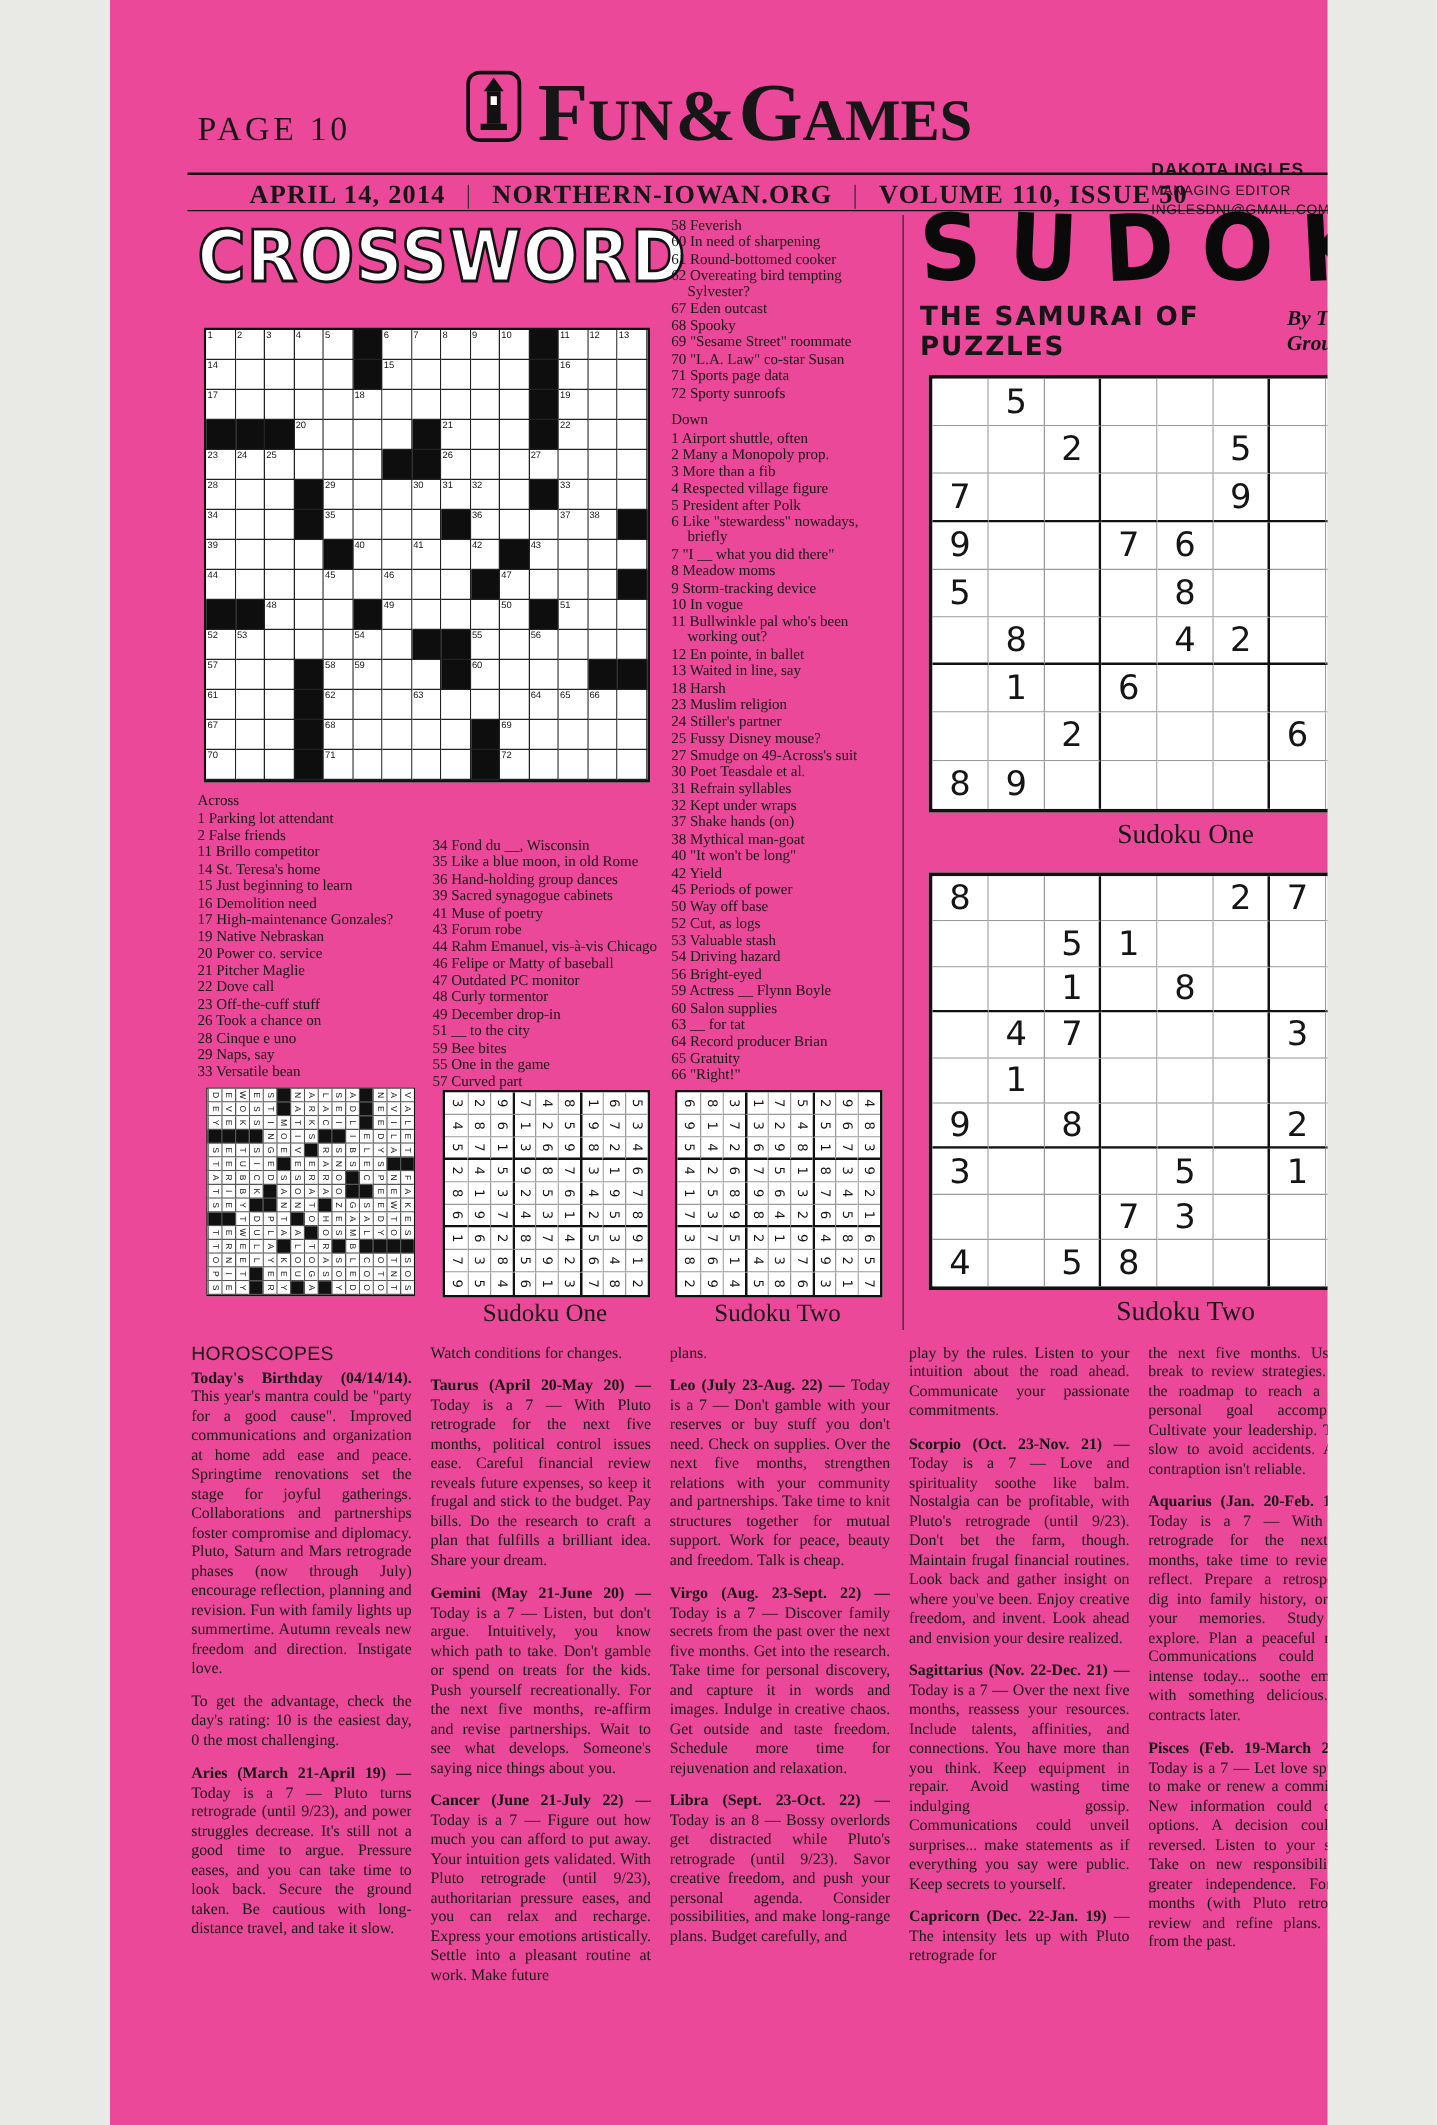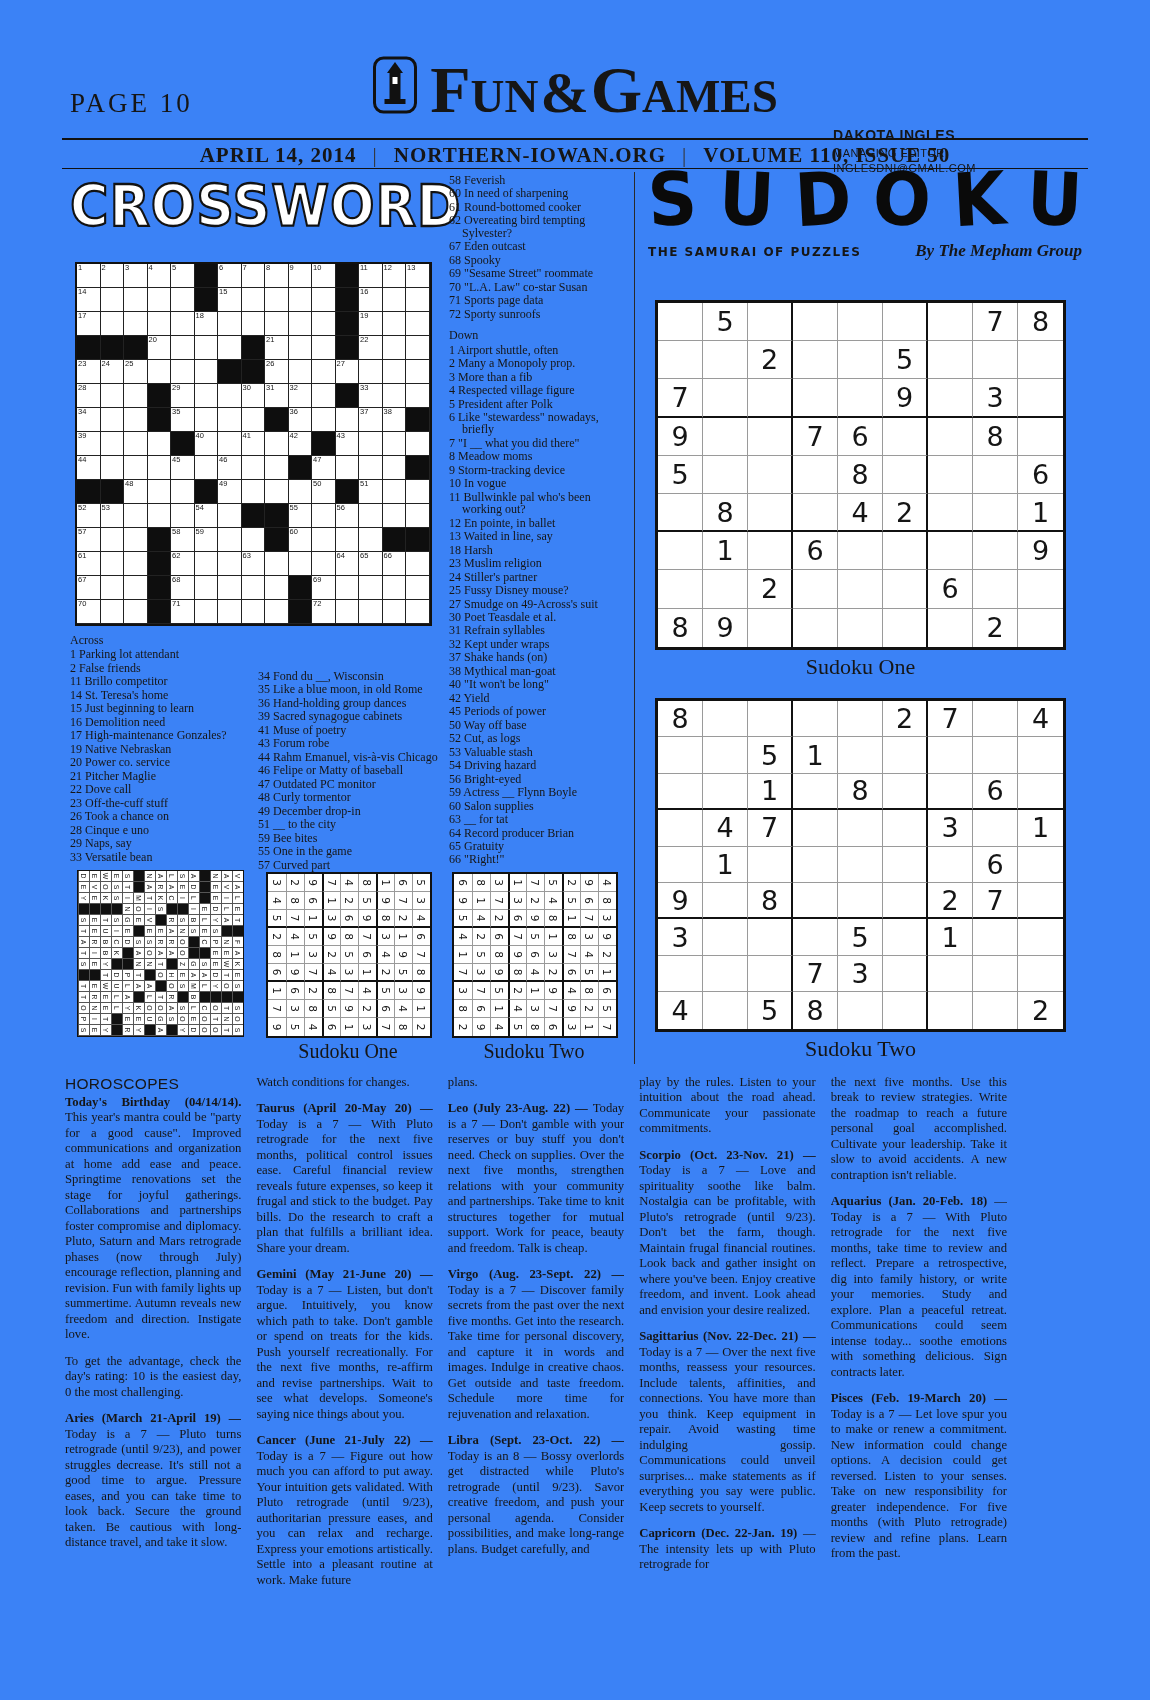--- a/index.html
+++ b/index.html
@@ -1,16 +1,16 @@
 <!DOCTYPE html>
 <html><head>
 <meta charset="utf-8">
 <style>
   html,body{margin:0;padding:0;background:#e9e9e6;}
-  #page{position:relative;width:1150px;height:1700px;margin:0 auto;background:#3b82f6;color:#161616;
+  #page{position:relative;width:974px;height:1700px;margin:0 auto;background:#ec4899;color:#161616;
         font-family:"Liberation Serif",serif;overflow:hidden;}
 
   
   .page-label{position:absolute;left:70px;top:88px;font-size:27px;letter-spacing:3px;}
   .masthead{position:absolute;left:0;right:0;top:52px;display:flex;justify-content:center;align-items:flex-end;gap:12px;}
   .mh-icon{position:relative;top:2px;}
   .mh-text{font-weight:bold;white-space:nowrap;display:flex;align-items:baseline;}
   .mh-big{font-size:66px;line-height:.85;}
   .mh-small{font-size:47px;line-height:.85;}
   .mh-amp{font-size:58px;line-height:.85;margin:0 2px;}
@@ -49,21 +49,21 @@
       font-size:6.8px;font-family:"Liberation Sans",sans-serif;display:flex;align-items:center;justify-content:center;}
   .mc.blk{background:#111;}
 
   
   #sudoku-logo{position:absolute;left:648px;top:166px;width:434px;display:flex;justify-content:space-between;
                font-family:"DejaVu Sans",sans-serif;font-weight:bold;font-size:68px;line-height:1;color:#0a0a0a;}
   #sudoku-logo span{display:inline-block;transform-origin:center;}
   #sudoku-logo span:nth-child(odd){transform:rotate(-3deg) scaleY(1.08);}
   #sudoku-logo span:nth-child(even){transform:rotate(2.5deg) scaleY(1.08);}
   .sud-tagline{position:absolute;left:648px;top:241px;width:434px;display:flex;justify-content:space-between;align-items:baseline;}
-  .tag-left{font-family:"DejaVu Sans",sans-serif;font-weight:bold;font-size:12px;letter-spacing:1.5px;}
+  .tag-left{font-family:"DejaVu Sans",sans-serif;font-weight:bold;font-size:21px;letter-spacing:1.5px;}
   .tag-right{font-weight:bold;font-style:italic;font-size:17px;}
 
   .sud{border:3px solid #111;display:grid;background:#fff;}
   .sc{box-sizing:border-box;border-right:1px solid #9a9a9a;border-bottom:1px solid #9a9a9a;background:#fff;
       display:flex;align-items:center;justify-content:center;font-family:"DejaVu Sans",sans-serif;color:#151515;}
   .sc.vr{border-right:2.5px solid #111;}
   .sc.hb{border-bottom:2.5px solid #111;}
   .sc.lc{border-right:0;}
   .sc.lr{border-bottom:0;}
   #sud-one{position:absolute;left:655px;top:300px;grid-template-columns:repeat(9,45px);grid-auto-rows:38.2px;font-size:27px;}

